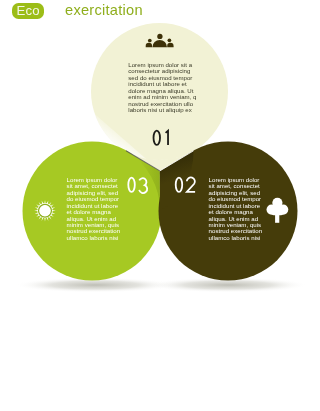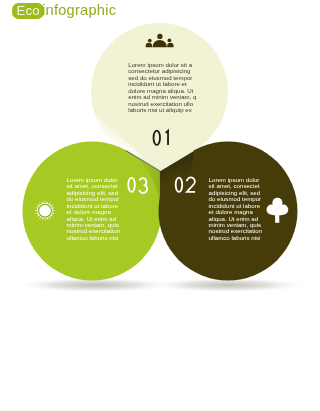--- a/index.html
+++ b/index.html
@@ -3,21 +3,21 @@
 <meta charset="utf-8">
 <title>Eco infographic</title>
 <style>
   html,body{margin:0;padding:0;background:#ffffff;}
   body{width:320px;height:411px;overflow:hidden;font-family:"Liberation Sans",sans-serif;
        -webkit-font-smoothing:antialiased;}
   .stage{position:relative;width:320px;height:411px;background:#fff;}
   svg.art{position:absolute;left:0;top:0;width:320px;height:411px;}
 
   
-  .logo{position:absolute;left:12.4px;top:3.4px;display:flex;align-items:baseline;}
+  .logo{position:absolute;left:12.4px;top:3.4px;display:flex;align-items:baseline;gap:23px;}
   .logo-badge{background:#9cbd17;color:#f4f7e6;border-radius:6.5px;
      font-size:13.2px;line-height:13.2px;padding:1.1px 4.0px 1.3px 4.2px;
      letter-spacing:0.1px;}
   .logo-word{color:#8fae1c;font-size:14.6px;line-height:14.6px;margin-left:-1.6px;
      letter-spacing:0.26px;}
 
   
   .body-text{position:absolute;font-size:6.1px;line-height:6.48px;
              letter-spacing:0.02px;white-space:pre;}
   .t1{left:128.3px;top:62.0px;color:#3a3a28;}
@@ -118,21 +118,21 @@
       <rect x="275.1" y="210" width="4.2" height="12.8"></rect>
       <circle cx="277.4" cy="202.8" r="5.1"></circle>
       <circle cx="271.6" cy="209.6" r="5.1"></circle>
       <circle cx="283.2" cy="209.6" r="5.1"></circle>
       <rect x="271.6" y="206.5" width="11.6" height="8.8" rx="2"></rect>
     </g>
   </svg>
 
   <div class="logo">
     <span class="logo-badge">Eco</span>
-    <span class="logo-word">infographic</span>
+    <span class="logo-word">exercitation</span>
   </div>
 
   <div class="body-text t1">Lorem ipsum dolor sit a
 consectetur adipisicing
 sed do eiusmod tempor
 incididunt ut labore et
 dolore magna aliqua. Ut
 enim ad minim veniam, q
 nostrud exercitation ullo
 laboris nisi ut aliquip ex</div>

